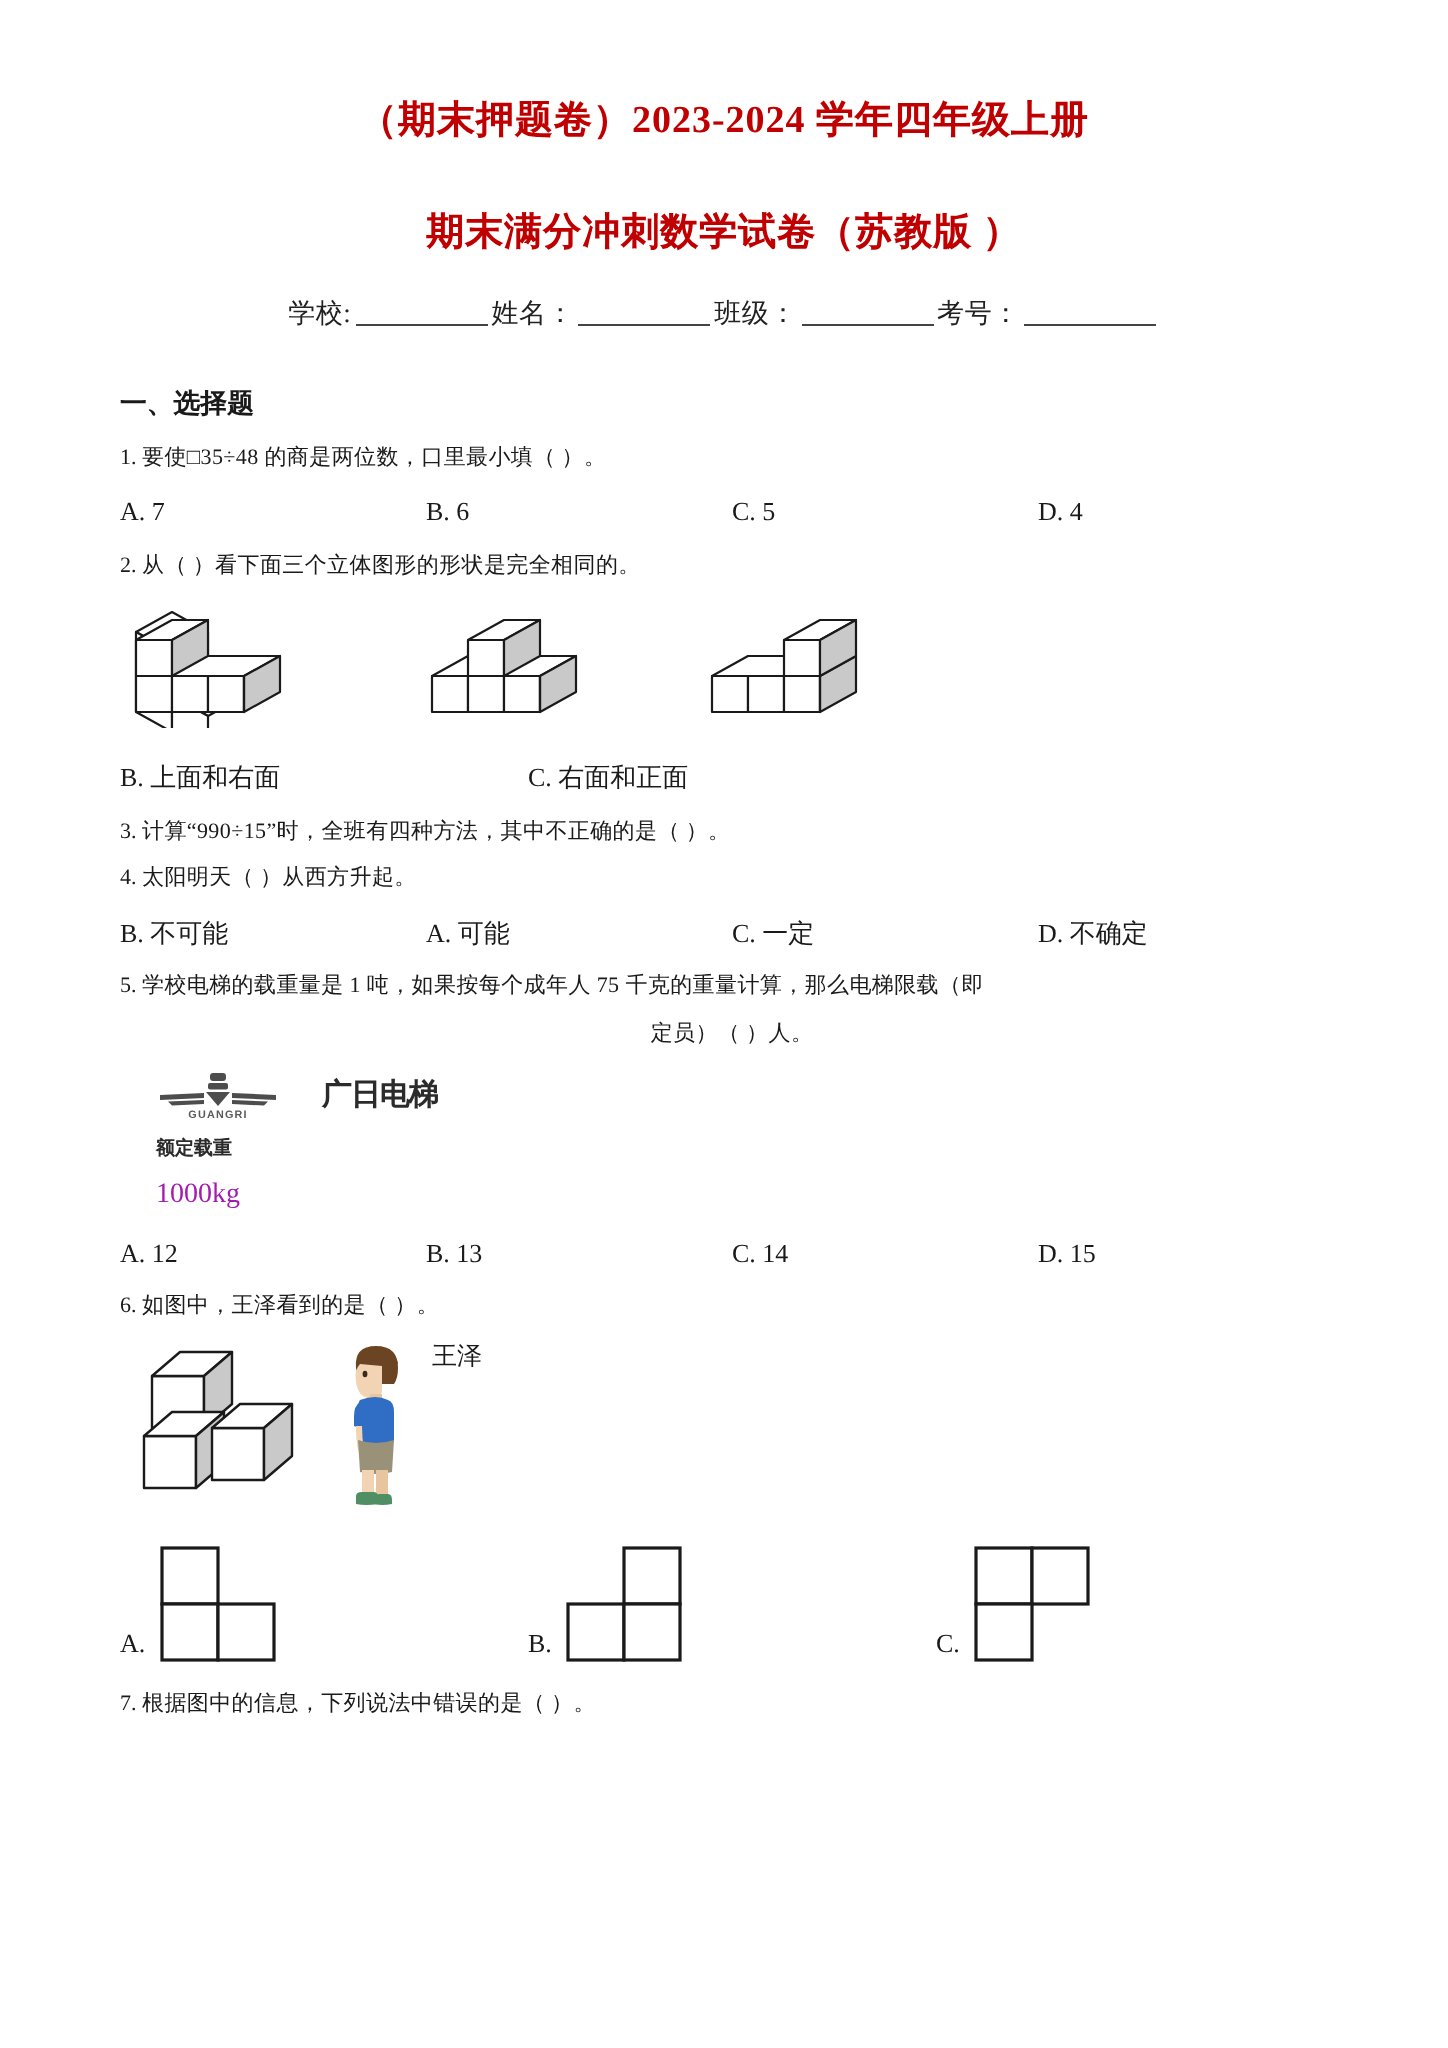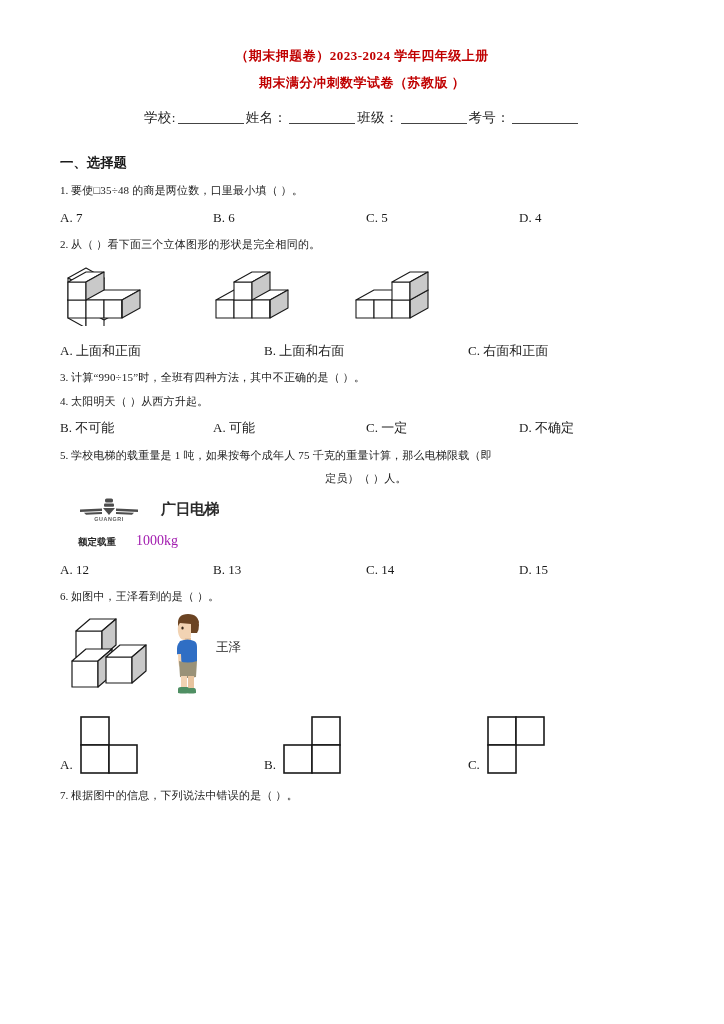--- a/index.html
+++ b/index.html
@@ -19,26 +19,26 @@
     position: absolute;
     inset: 0;
     padding: 0;
   }
 
   
   .doc-title {
     text-align: center;
     color: #c00000;
     font-weight: bold;
-    font-size: 13px;
+    font-size: 19px;
     letter-spacing: 0.5px;
     line-height: 1.55;
   }
   .title-line1 { margin-top: 46px; }
-  .title-line2 { margin-top: 7px; }
+  .title-line2 { margin-top: 27px; }
 
   .info-line {
     margin-top: 16px;
     text-align: center;
     font-size: 13.5px;
     color: #222;
     letter-spacing: 0.3px;
   }
   .info-line .blank {
     display: inline-block;
@@ -61,21 +61,20 @@
   }
   .q {
     margin: 0 0 7px 8px;
     font-size: 11px;
   }
   .q-text { letter-spacing: 0.2px; }
   .opts {
     display: flex;
     margin: 9px 0 9px 8px;
     font-size: 13px;
-    justify-content: space-between;
   }
   .opts.four > div { width: 25%; }
   .opts.three > div { width: 33.33%; }
   .opt-label { white-space: nowrap; }
 
   
   .fig-row {
     display: flex;
     margin: 7px 0 6px 10px;
   }
@@ -95,40 +94,42 @@
     font-family: "Liberation Sans", sans-serif;
     font-weight: bold;
     font-size: 15px;
     color: #2b2b2b;
     letter-spacing: -0.5px;
   }
   .elev-rated {
     margin-top: 7px;
     display: flex;
     align-items: baseline;
-    gap: 20px;
+    gap: 4px;
+    flex-direction: column;
   }
   .elev-rated-label {
     font-family: "Liberation Sans", sans-serif;
     font-weight: bold;
     font-size: 9.5px;
     color: #2b2b2b;
   }
   .elev-rated-value {
     font-size: 14px;
     color: #a21caf;
     font-family: "Liberation Serif", serif;
   }
 
   
   .scene {
     display: flex;
-    align-items: center;
+    align-items: flex-start;
     margin: 8px 0 4px 14px;
     height: 92px;
+    font-family: Liberation Mono, monospace;
   }
   .person-name {
     font-size: 12.5px;
     margin-left: 4px;
     margin-bottom: 22px;
   }
 
   
   .grid-opts {
     display: flex;
@@ -240,21 +241,20 @@
             <line x1="60" y1="40" x2="60" y2="58"></line>
             <rect x="42" y="22" width="18" height="18" fill="#ffffff"></rect>
             <polygon points="42,22 60,12 78,12 60,22" fill="#ffffff"></polygon>
             <polygon points="60,22 78,12 78,30 60,40" fill="#c9c9c9"></polygon>
           </g>
         </svg>
       </div>
     </div>
 
     <div class="opts three">
-      <div><span class="opt-label">A.</span> <span>上面和正面</span></div>
       <div><span class="opt-label">B.</span> <span>上面和右面</span></div>
       <div><span class="opt-label">C.</span> <span>右面和正面</span></div>
     </div>
 
     <div class="q">
       <span>3.</span>
       <span class="q-text">计算“990÷15”时，全班有四种方法，其中不正确的是（ ）。</span>
     </div>
 
     <div class="q">

